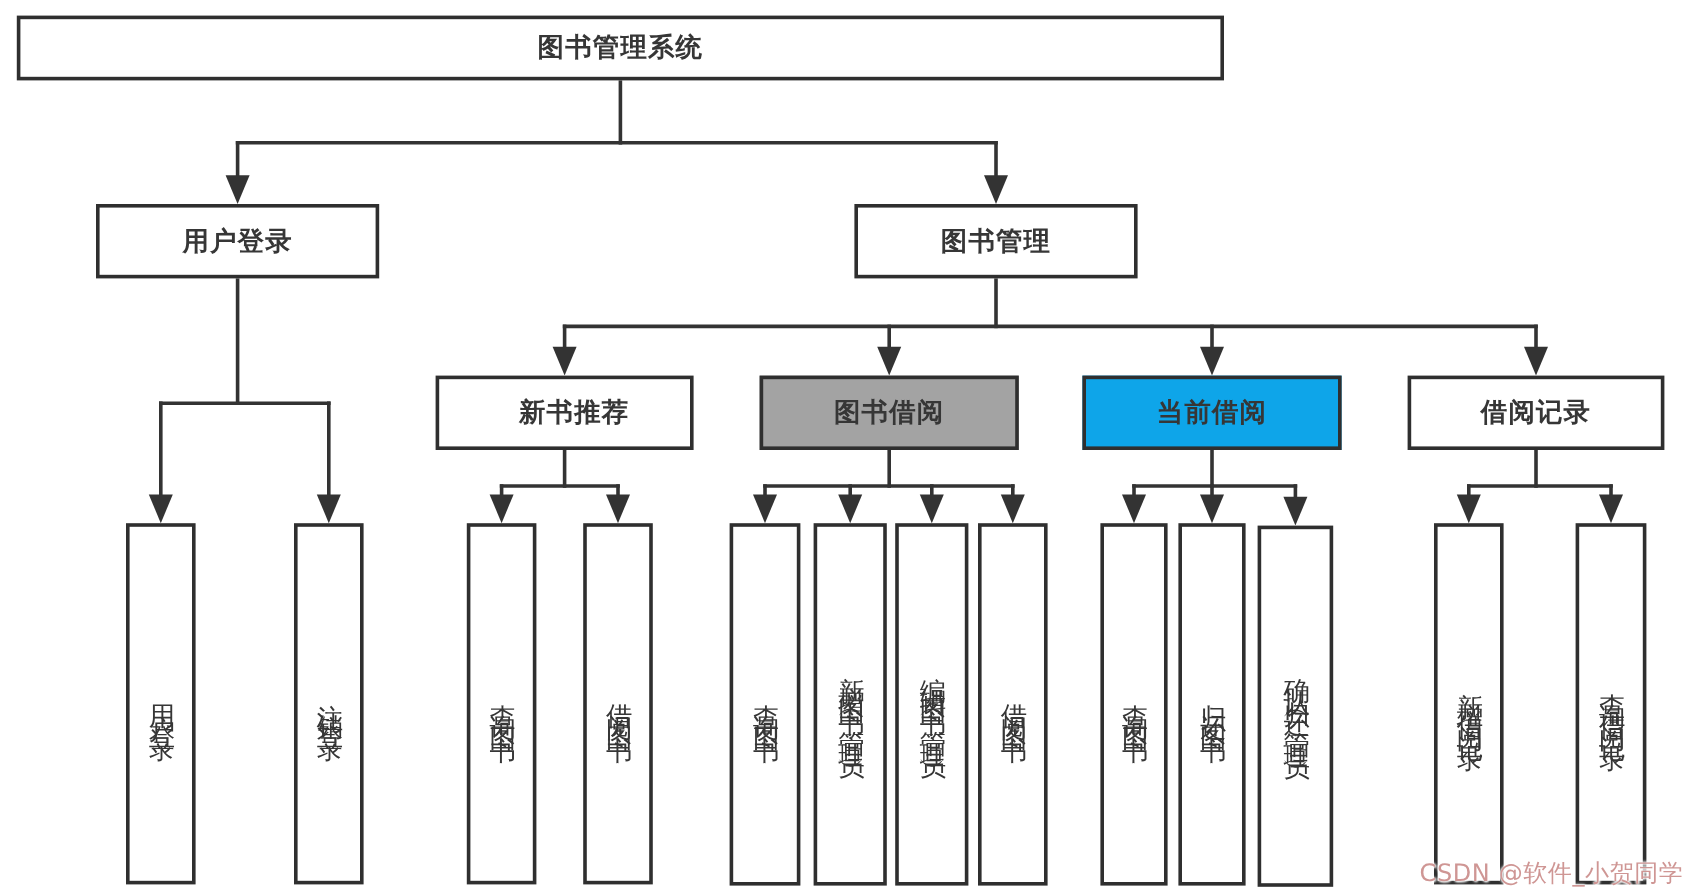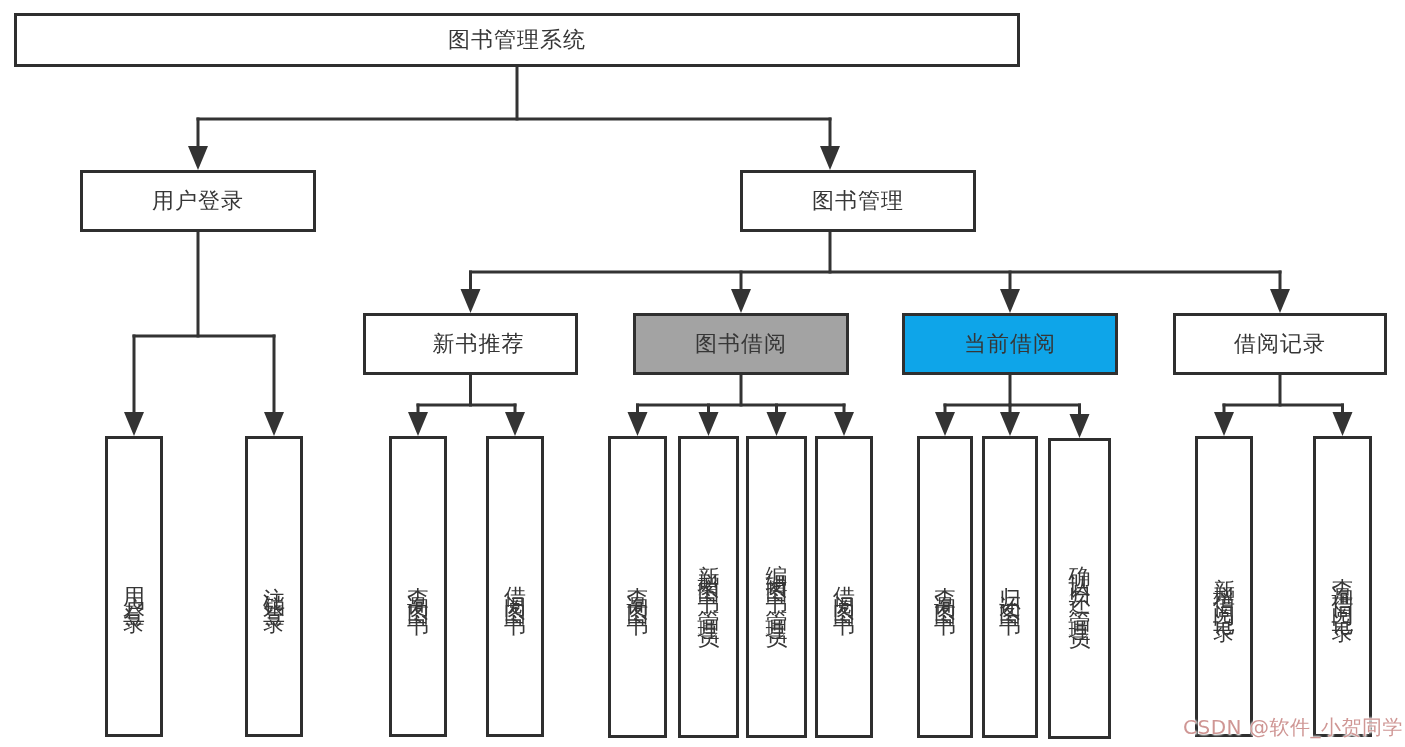--- a/index.html
+++ b/index.html
@@ -16,21 +16,21 @@
     box-sizing:border-box;
     background:#ffffff;
     border:3px solid #2f2f2f;
     display:flex;
     align-items:center;
     justify-content:center;
     color:#363636;
     font-size:22px;
     z-index:2;
   }
-  .box.h span{white-space:nowrap;letter-spacing:1px;}
+  .box.h span{white-space:nowrap;letter-spacing:1px;font-weight:bold;}
   .box.v span{
     writing-mode:vertical-rl;
     text-orientation:mixed;
     letter-spacing:9px;
     line-height:1;
     white-space:nowrap;
   }
   #watermark{
     position:absolute;
     left:1183px;top:714px;
@@ -99,21 +99,21 @@
       <line x1="1342.5" y1="405" x2="1342.5" y2="418" stroke="#333333" stroke-width="3" stroke-linecap="square"></line>
       <polygon points="1332.5,412 1352.5,412 1342.5,436" fill="#333333"></polygon>
     </svg>
   <div id="watermark" style="color: rgb(207, 150, 148);">CSDN @软件_小贺同学</div>
 <div class="box h" style="left: 14px; top: 13px; width: 1006px; height: 54px; border-color: rgb(47, 47, 47); background: rgb(255, 255, 255); color: rgb(54, 54, 54);">
       <span>图书管理系统</span>
     </div>
     <div class="box h" style="left: 80px; top: 170px; width: 236px; height: 62px; border-color: rgb(47, 47, 47); background: rgb(255, 255, 255); color: rgb(54, 54, 54);">
       <span>用户登录</span>
     </div>
-    <div class="box h" style="left: 712px; top: 170px; width: 236px; height: 62px; border-color: rgb(47, 47, 47); background: rgb(255, 255, 255); color: rgb(54, 54, 54); margin-left: 28px;">
+    <div class="box h" style="left: 712px; top: 170px; width: 236px; height: 62px; border-color: rgb(47, 47, 47); background: rgb(255, 255, 255); color: rgb(54, 54, 54);">
       <span>图书管理</span>
     </div>
     <div class="box v" style="left: 105px; top: 436px; width: 58px; height: 301px; border-color: rgb(47, 47, 47); background: rgb(255, 255, 255); color: rgb(54, 54, 54);">
       <span>用户登录</span>
     </div>
     <div class="box v" style="left: 245px; top: 436px; width: 58px; height: 301px; border-color: rgb(47, 47, 47); background: rgb(255, 255, 255); color: rgb(54, 54, 54);">
       <span>注销登录</span>
     </div>
     <div class="box h" style="left: 363px; top: 313px; width: 215px; height: 62px; border-color: rgb(47, 47, 47); background: rgb(255, 255, 255); color: rgb(54, 54, 54); padding-left: 16px;">
       <span>新书推荐</span>

